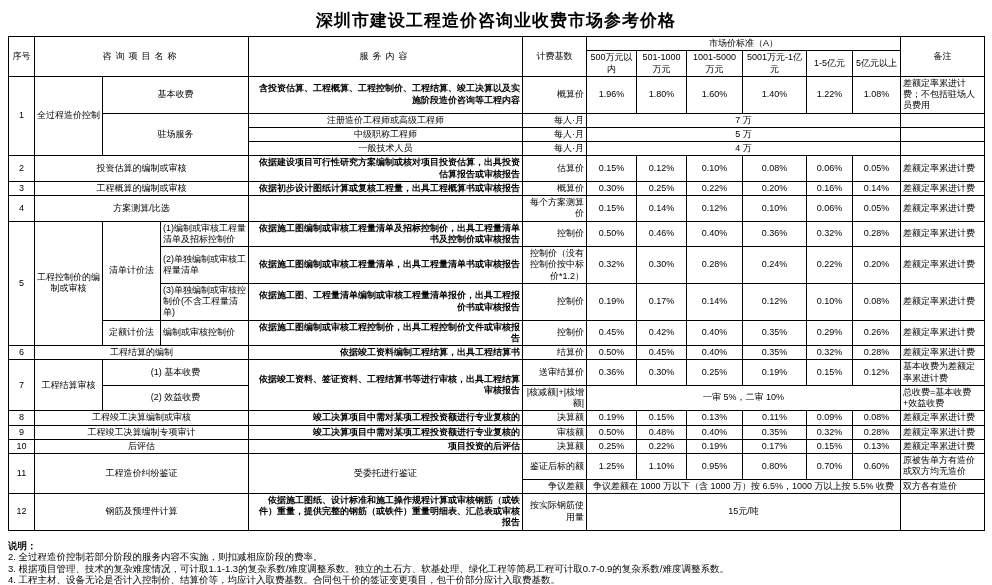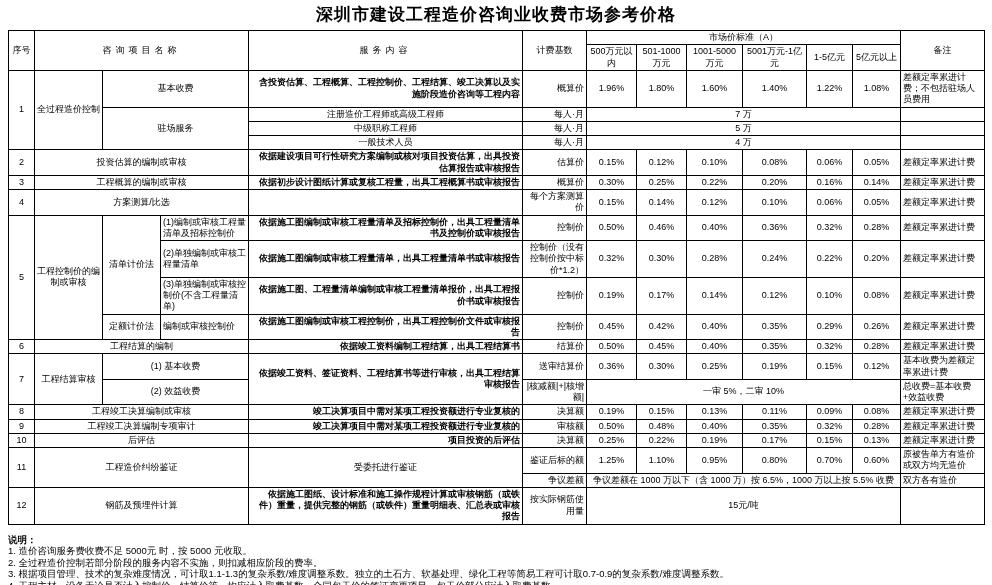--- a/index.html
+++ b/index.html
@@ -1,18 +1,18 @@
 <!DOCTYPE html>
 <html><head>
 <meta charset="utf-8">
 <style>
   * { box-sizing: border-box; }
   html,body { margin:0; padding:0; background:#ffffff; }
   body { width:992px; height:585px; font-family:"Liberation Sans","DejaVu Sans",sans-serif; color:#000; }
-  .page { width:992px; height:585px; overflow:hidden; padding:2px 8px 0 8px; }
+  .page { width:992px; height:585px; overflow:hidden; padding:8px 8px 0 8px; }
   .title { text-align:center; font-size:17px; font-weight:bold; letter-spacing:1px; margin:1px 0 4px 0; }
   table.fee { border-collapse:collapse; table-layout:fixed; width:976px; }
   table.fee th, table.fee td {
     border:1px solid #000;
     font-size:9px;
     line-height:1.25;
     padding:1px 2px;
     vertical-align:middle;
     overflow:hidden;
     word-break:break-all;
@@ -305,19 +305,18 @@
         <td class="svc">依据施工图纸、设计标准和施工操作规程计算或审核钢筋（或铁件）重量，提供完整的钢筋（或铁件）重量明细表、汇总表或审核报告</td>
         <td class="basis">按实际钢筋使用量</td>
         <td colspan="6" class="rate">15元/吨</td>
         <td class="note"></td>
       </tr>
     </tbody>
   </table>
 
   <div class="notes">
     <div class="nh">说明：</div>
-    <div>1. 造价咨询服务费收费不足 5000元 时，按 5000 元收取。</div>
     <div>2. 全过程造价控制若部分阶段的服务内容不实施，则扣减相应阶段的费率。</div>
     <div>3. 根据项目管理、技术的复杂难度情况，可计取1.1-1.3的复杂系数/难度调整系数。独立的土石方、软基处理、绿化工程等简易工程可计取0.7-0.9的复杂系数/难度调整系数。</div>
     <div>4. 工程主材、设备无论是否计入控制价、结算价等，均应计入取费基数。合同包干价的签证变更项目，包干价部分应计入取费基数。</div>
 
   </div>
 </div>
 
 </body></html>

